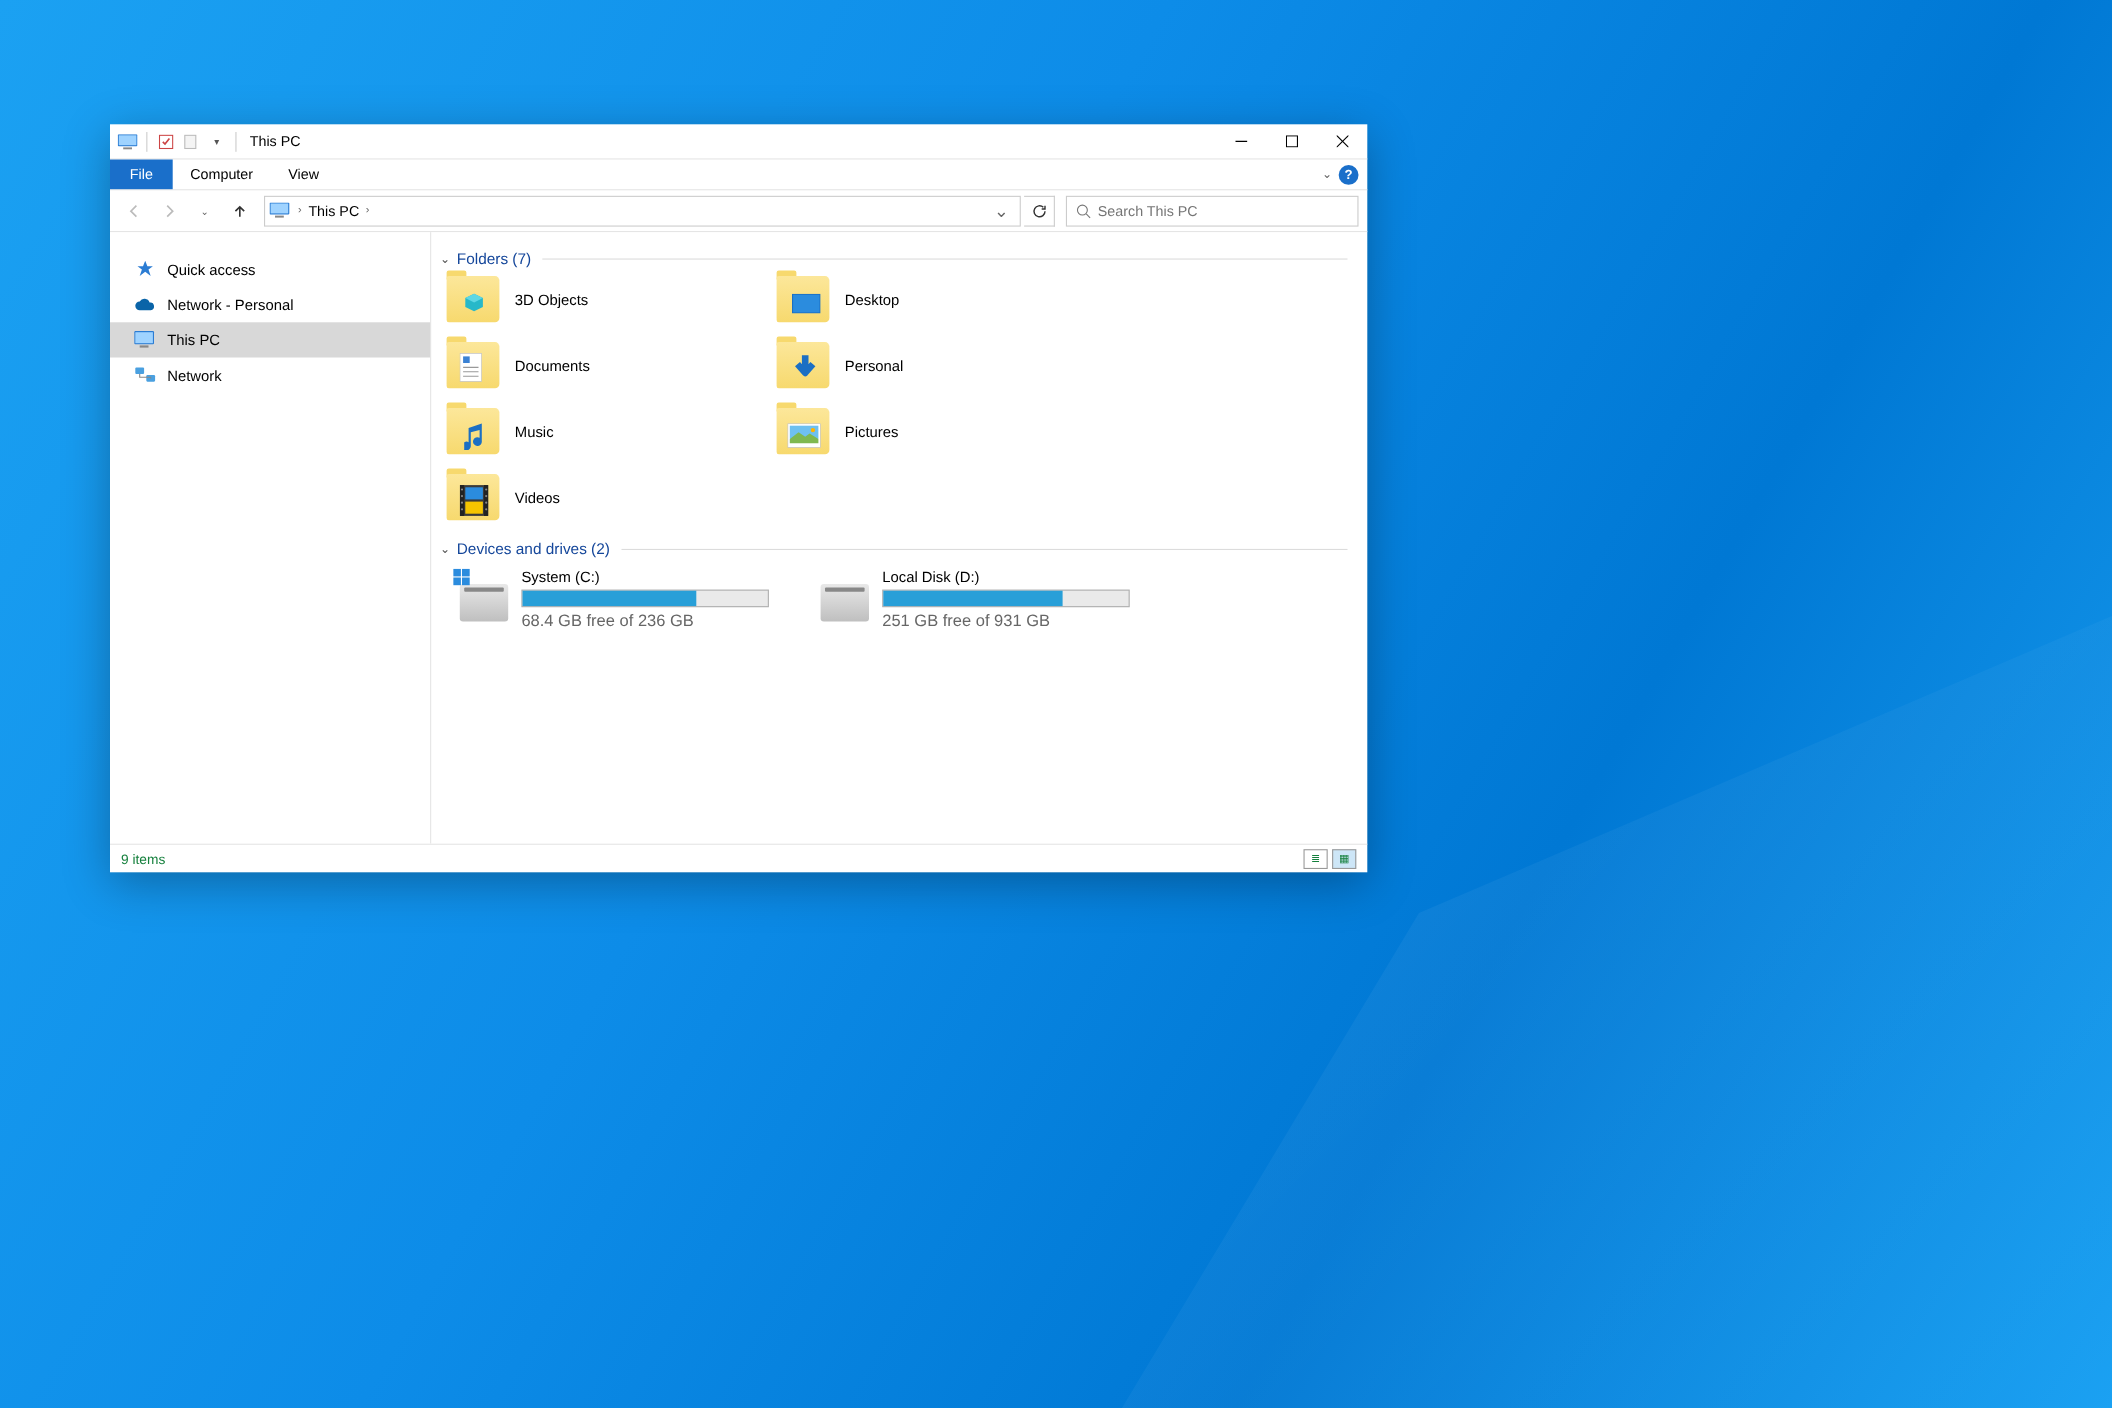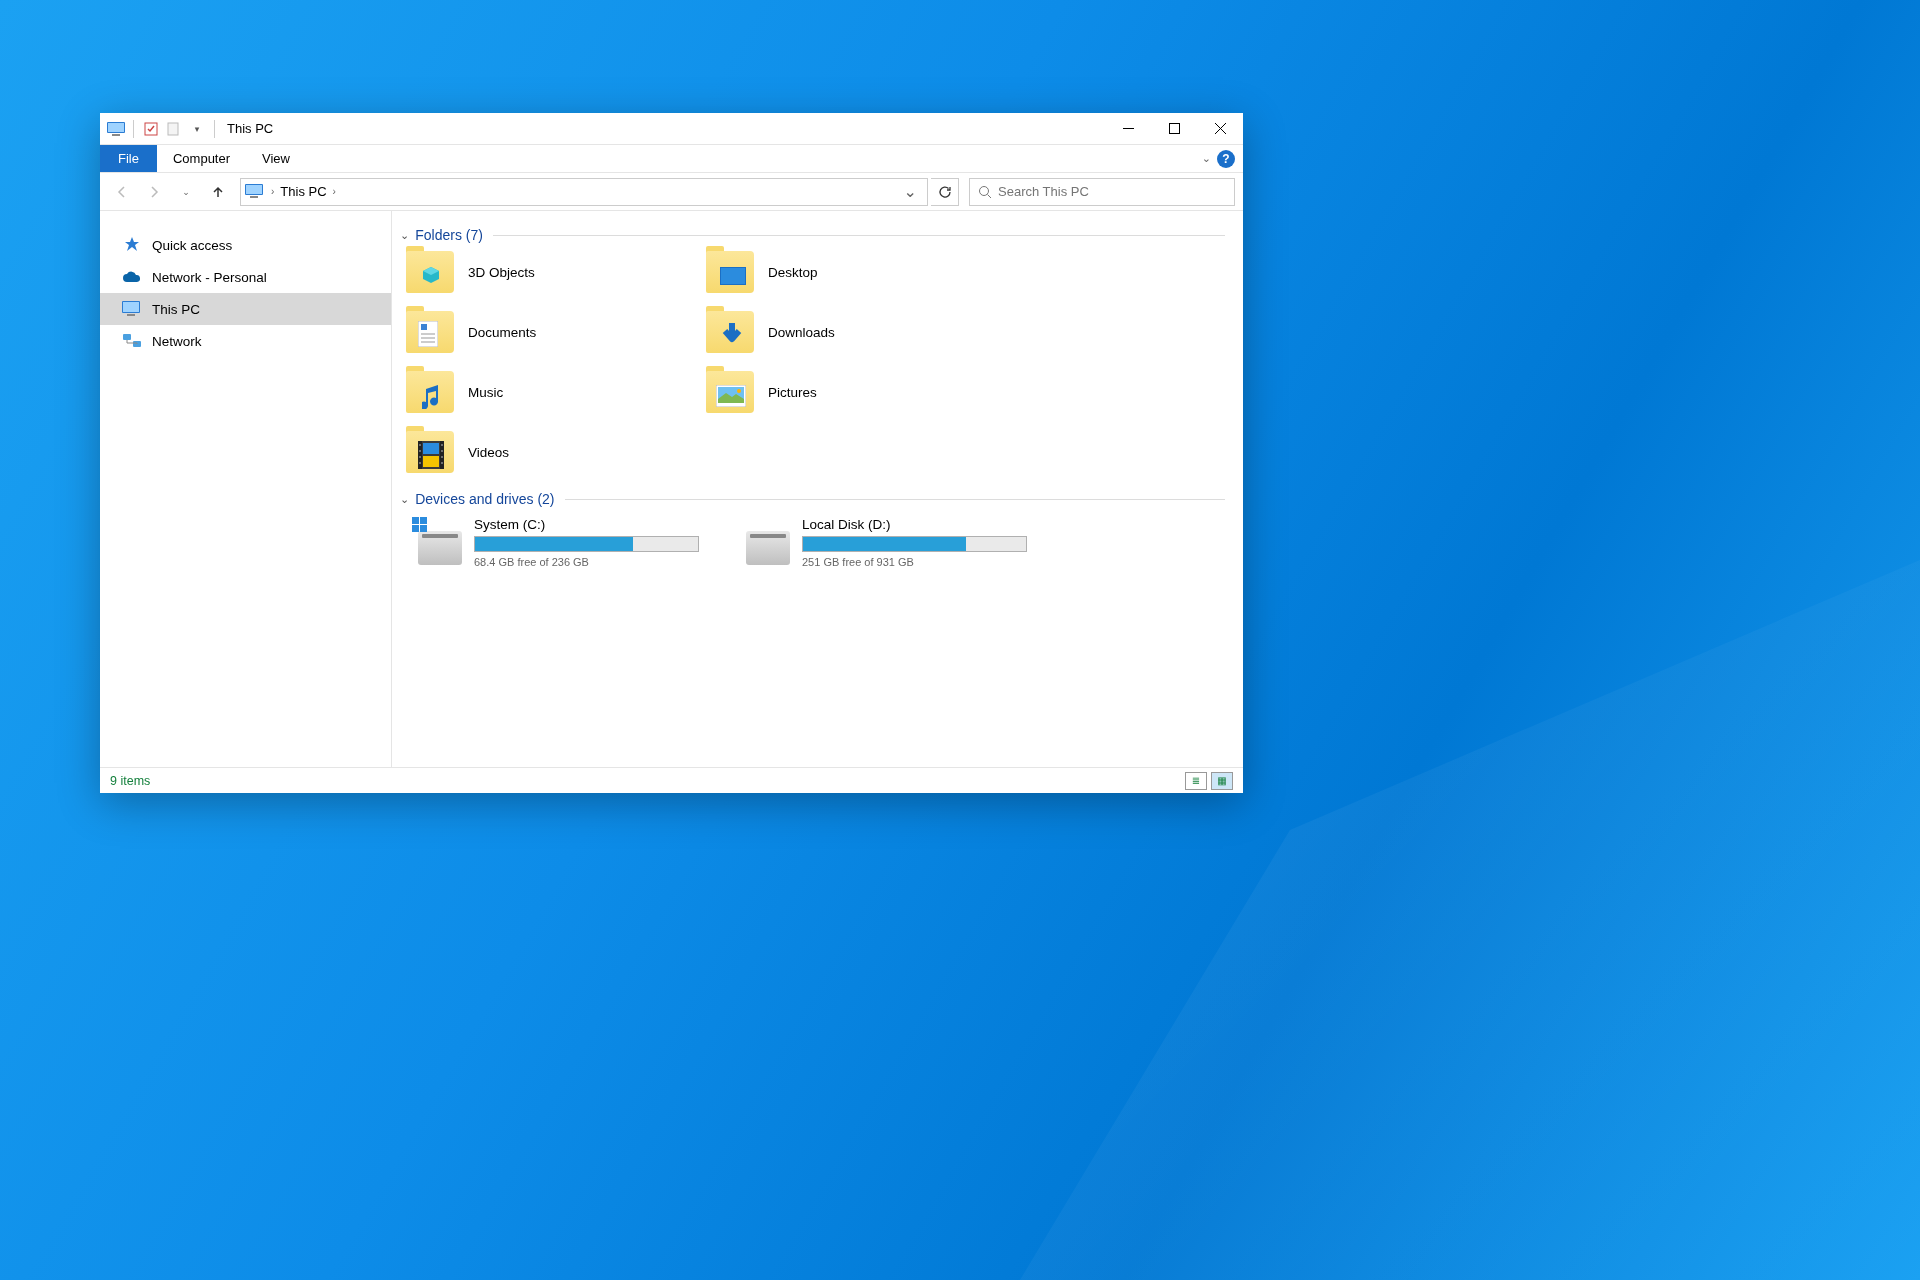--- a/index.html
+++ b/index.html
@@ -46,21 +46,21 @@
 .folder-tab { position: absolute; top: -5px; left: 0; width: 18px; height: 8px; background: #f7d96e; border-radius: 2px 2px 0 0; }
 .folder-label { font-size: 13.5px; }
 .drives-grid { display: grid; grid-template-columns: 300px 300px; gap: 28px; margin: 10px 0 0 18px; }
 .drive-item { display: flex; gap: 12px; cursor: pointer; }
 .drive-ico { width: 44px; height: 34px; background: linear-gradient(#e8e8e8, #bfbfbf); border-radius: 3px; position: relative; margin-top: 14px; }
 .drive-ico::after { content: ""; position: absolute; top: 3px; left: 4px; right: 4px; height: 4px; background: #888; border-radius: 1px; }
 .drive-info { flex: 1; }
 .drive-name { font-size: 13.5px; margin-bottom: 4px; }
 .drive-bar { width: 225px; height: 16px; border: 1px solid #b0b0b0; background: #eaeaea; position: relative; }
 .drive-fill { position: absolute; left: 0; top: 0; bottom: 0; background: #289fd8; }
-.drive-free { font-size: 11px; color: #666; margin-top: 4px; }
+.drive-free { font-size: 15px; color: #666; margin-top: 4px; }
 .statusbar { height: 26px; border-top: 1px solid #e5e5e5; display: flex; align-items: center; padding: 0 10px; font-size: 12.5px; color: #15803d; }
 .status-right { margin-left: auto; display: flex; gap: 4px; }
 .view-btn { width: 22px; height: 18px; border: 1px solid #999; display: flex; align-items: center; justify-content: center; cursor: pointer; font-size: 10px; }
 .view-btn.active { background: #cde6f7; }
 svg { display: block; }
 </style>
 </head>
 <body>
 
 <div class="desktop-bg"></div>
@@ -250,21 +250,21 @@
           <span class="folder-label">Documents</span>
         </div>
         <div class="folder-item">
           <div class="folder-ico">
               <div class="folder-tab"></div>
               <div class="folder-base"></div>
               <svg style="position:absolute;left:14px;top:10px" width="24" height="28">
                 <path d="M12 2v14M5 10l7 8 7-8" fill="#1b6fc4" stroke="#1b6fc4" stroke-width="6" stroke-linejoin="round"></path>
               </svg>
             </div>
-          <span class="folder-label">Downloads</span>
+          <span class="folder-label">Personal</span>
         </div>
         <div class="folder-item">
           <div class="folder-ico">
               <div class="folder-tab"></div>
               <div class="folder-base"></div>
               <svg style="position:absolute;left:16px;top:12px" width="22" height="26">
                 <path d="M16 2v16a4 4 0 11-2-3V8l-8 2v12a4 4 0 11-2-3V6l12-4z" fill="#1b6fc4"></path>
               </svg>
             </div>
           <span class="folder-label">Music</span>

